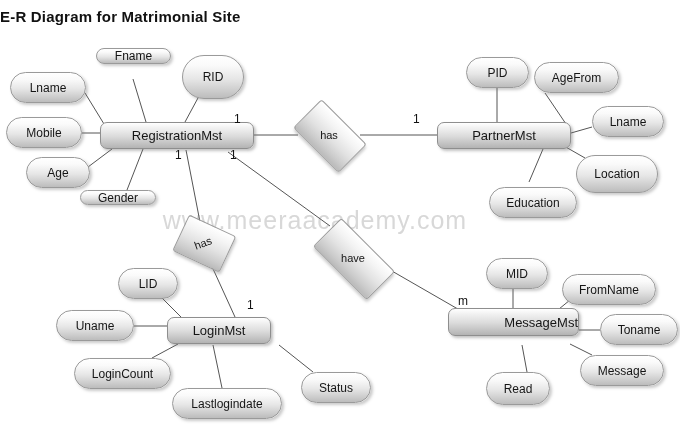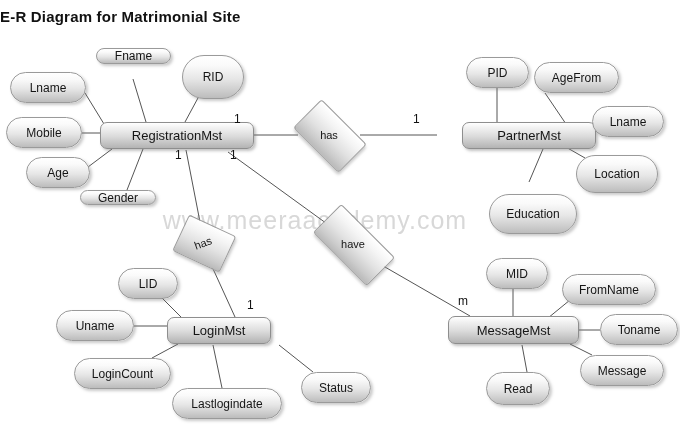--- a/index.html
+++ b/index.html
@@ -154,27 +154,27 @@
       <line x1="186" y1="150" x2="200" y2="222" stroke="#555555" stroke-width="1"></line>
       <line x1="209" y1="260" x2="235" y2="317" stroke="#555555" stroke-width="1"></line>
       <line x1="228" y1="152" x2="330" y2="226" stroke="#555555" stroke-width="1"></line>
       <line x1="352" y1="248" x2="470" y2="316" stroke="#555555" stroke-width="1"></line>
     </svg>
 
   <div id="nodes">
       <div class="node entity" style="left: 100px; top: 122px; width: 154px; height: 27px; align-items: center;">
         <span>RegistrationMst</span>
       </div>
-      <div class="node entity" style="left: 437px; top: 122px; width: 134px; height: 27px; margin-left: 25px;">
+      <div class="node entity" style="left: 437px; top: 122px; width: 134px; height: 27px;">
         <span>PartnerMst</span>
       </div>
       <div class="node entity" style="left: 167px; top: 317px; width: 104px; height: 27px;">
         <span>LoginMst</span>
       </div>
-      <div class="node entity" style="left: 448px; top: 316px; width: 131px; height: 28px;">
+      <div class="node entity" style="left: 448px; top: 308px; width: 131px; height: 28px; justify-content: flex-end;">
         <span>MessageMst</span>
       </div>
       <div class="node attr" style="left: 10px; top: 72px; width: 76px; height: 31px;">
         <span>Lname</span>
       </div>
       <div class="node attr" style="left: 96px; top: 48px; width: 75px; height: 16px;">
         <span>Fname</span>
       </div>
       <div class="node attr" style="left: 182px; top: 55px; width: 62px; height: 44px;">
         <span>RID</span>
@@ -193,21 +193,21 @@
       </div>
       <div class="node attr" style="left: 534px; top: 62px; width: 85px; height: 31px;">
         <span>AgeFrom</span>
       </div>
       <div class="node attr" style="left: 592px; top: 106px; width: 72px; height: 31px;">
         <span>Lname</span>
       </div>
       <div class="node attr" style="left: 576px; top: 155px; width: 82px; height: 38px;">
         <span>Location</span>
       </div>
-      <div class="node attr" style="left: 489px; top: 194px; width: 88px; height: 40px;">
+      <div class="node attr" style="left: 489px; top: 187px; width: 88px; height: 31px;">
         <span>Education</span>
       </div>
       <div class="node attr" style="left: 118px; top: 268px; width: 60px; height: 31px;">
         <span>LID</span>
       </div>
       <div class="node attr" style="left: 56px; top: 310px; width: 78px; height: 31px;">
         <span>Uname</span>
       </div>
       <div class="node attr" style="left: 74px; top: 358px; width: 97px; height: 31px;">
         <span>LoginCount</span>
@@ -234,21 +234,21 @@
         <span>Read</span>
       </div>
       <div class="node rel" style="left: 298px; top: 116px; width: 62px; height: 38px;">
         <div class="dia"></div>
         <span class="dlabel">has</span>
       </div>
       <div class="node rel" style="left: 178px; top: 224px; width: 50px; height: 38px; transform: rotate(-20deg);">
         <div class="dia"></div>
         <span class="dlabel">has</span>
       </div>
-      <div class="node rel" style="left: 316px; top: 225px; width: 74px; height: 38px; text-align: right;">
+      <div class="node rel" style="left: 316px; top: 239px; width: 74px; height: 38px; text-align: right;">
         <div class="dia"></div>
         <span class="dlabel">have</span>
       </div>
       <div class="card" style="left: 234px; top: 112px;">1</div>
       <div class="card" style="left: 175px; top: 148px;">1</div>
       <div class="card" style="left: 230px; top: 148px;">1</div>
       <div class="card" style="left: 413px; top: 112px;">1</div>
       <div class="card" style="left: 247px; top: 298px;">1</div>
       <div class="card" style="left: 458px; top: 294px;">m</div>
     </div>

